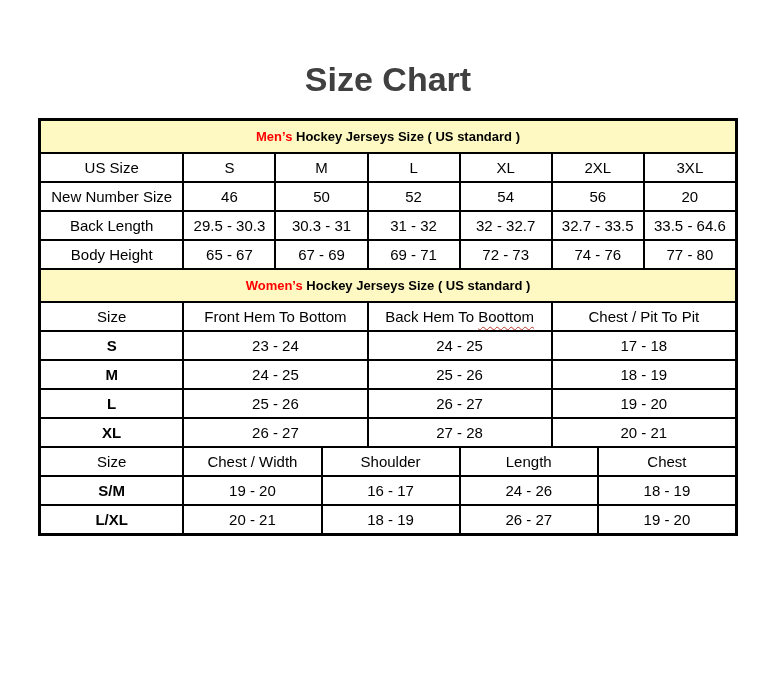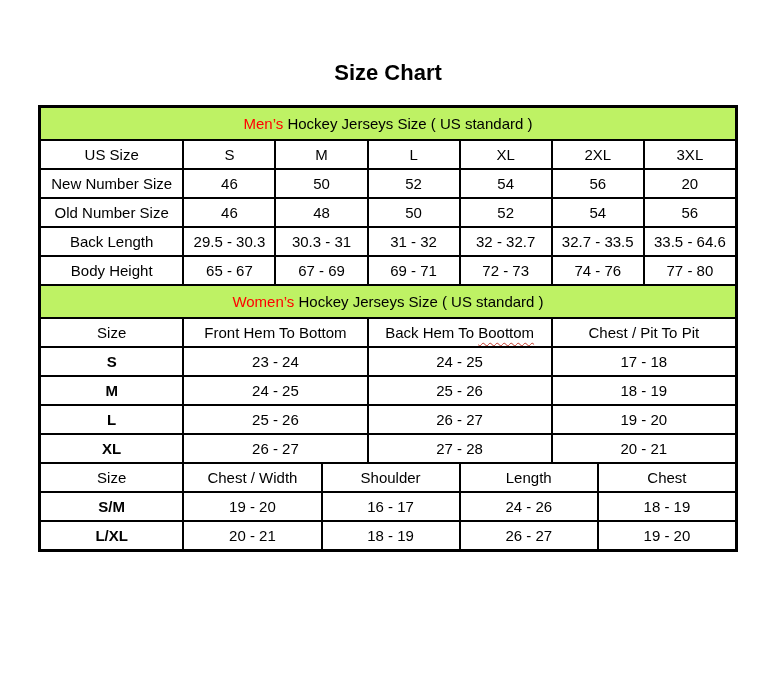--- a/index.html
+++ b/index.html
@@ -10,23 +10,23 @@
   body {
     width: 776px;
     height: 692px;
     font-family: "Liberation Sans", sans-serif;
     color: #000;
     overflow: hidden;
   }
   .page-title {
     padding-top: 60px;
     text-align: center;
-    font-size: 22px;
+    font-size: 34px;
     font-weight: bold;
-    color: #000000;
+    color: #404040;
     letter-spacing: 0px;
   }
   .chart-wrap {
     width: 698px;
     margin: 19px 0 0 38px;
     border: 1px solid #000;
   }
   table {
     width: 100%;
     border-collapse: collapse;
@@ -40,23 +40,23 @@
     text-align: center;
     vertical-align: middle;
     font-size: 15px;
     height: 21px;
     padding: 3px 2px;
     white-space: nowrap;
     overflow: hidden;
   }
   th { font-weight: normal; }
   tr.band td {
-    background: #bef264;
-    font-weight: normal;
-    font-size: 15px;
+    background: #fef9c3;
+    font-weight: bold;
+    font-size: 13px;
     height: 31px;
     padding: 0 2px;
   }
   tr.band .hl { color: #ff0000; }
   td.bold-label { font-weight: bold; }
   .misspell {
     text-decoration: underline;
     text-decoration-style: wavy;
     text-decoration-color: #c0392b;
     text-decoration-thickness: 1px;
@@ -94,29 +94,20 @@
       <th>3XL</th>
     </tr>
     <tr>
       <td>New Number Size</td>
       <td>46</td>
       <td>50</td>
       <td>52</td>
       <td>54</td>
       <td>56</td>
       <td>20</td>
-    </tr>
-    <tr>
-      <td>Old Number Size</td>
-      <td>46</td>
-      <td>48</td>
-      <td>50</td>
-      <td>52</td>
-      <td>54</td>
-      <td>56</td>
     </tr>
     <tr>
       <td>Back Length</td>
       <td>29.5 - 30.3</td>
       <td>30.3 - 31</td>
       <td>31 - 32</td>
       <td>32 - 32.7</td>
       <td>32.7 - 33.5</td>
       <td>33.5 - 64.6</td>
     </tr>

